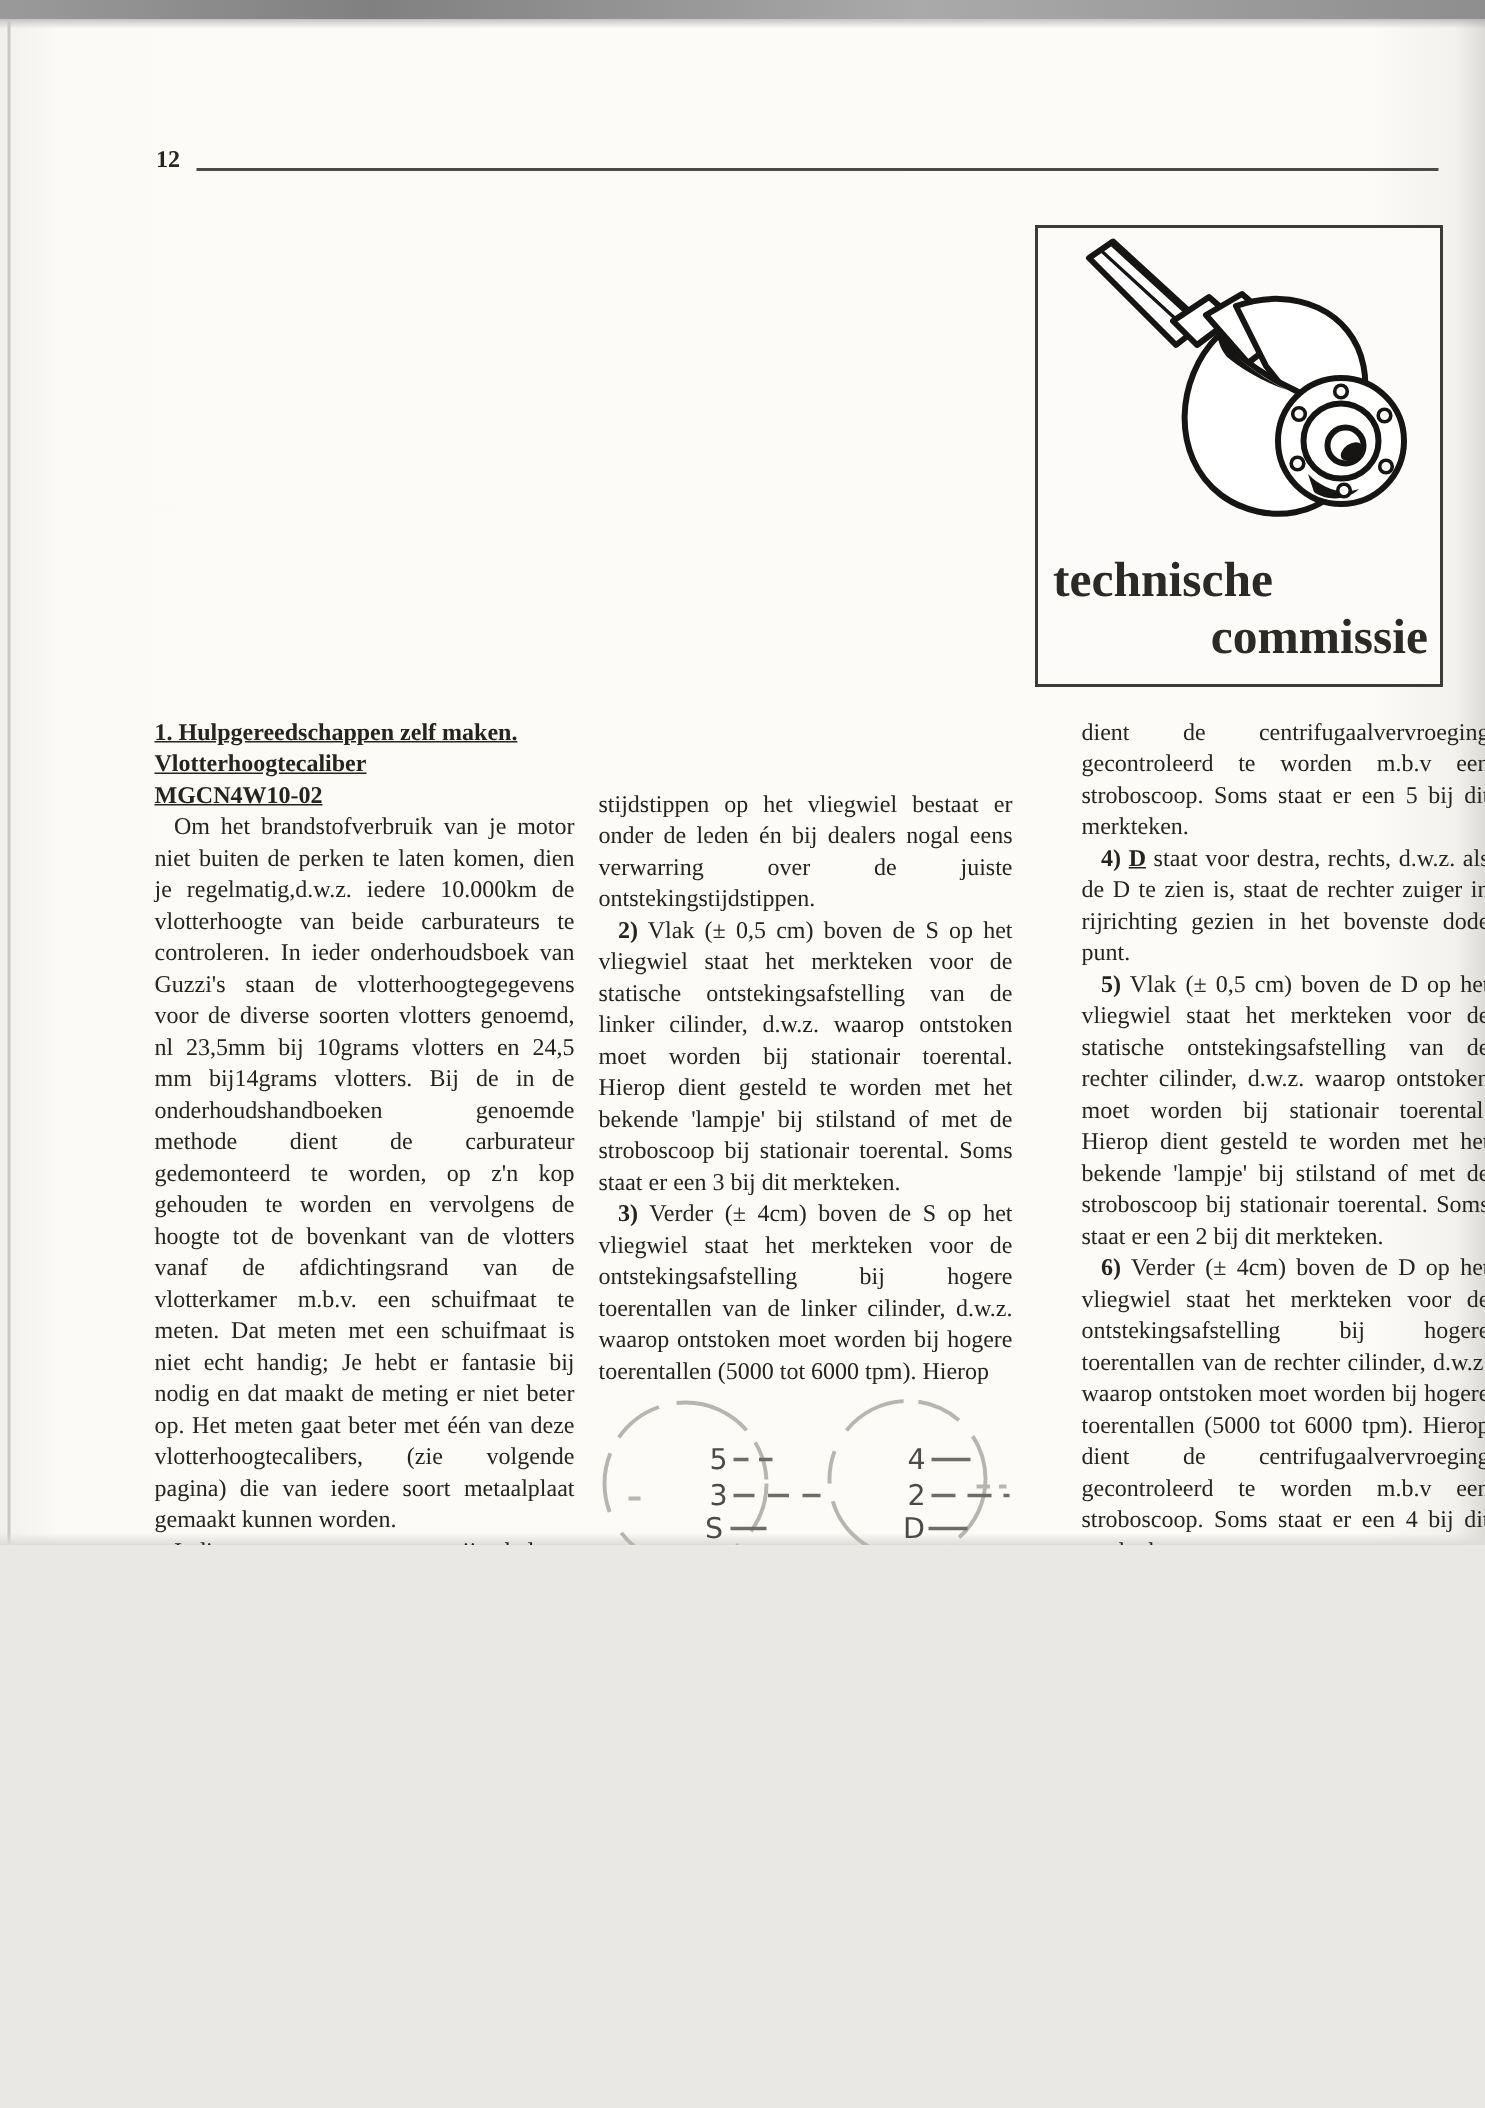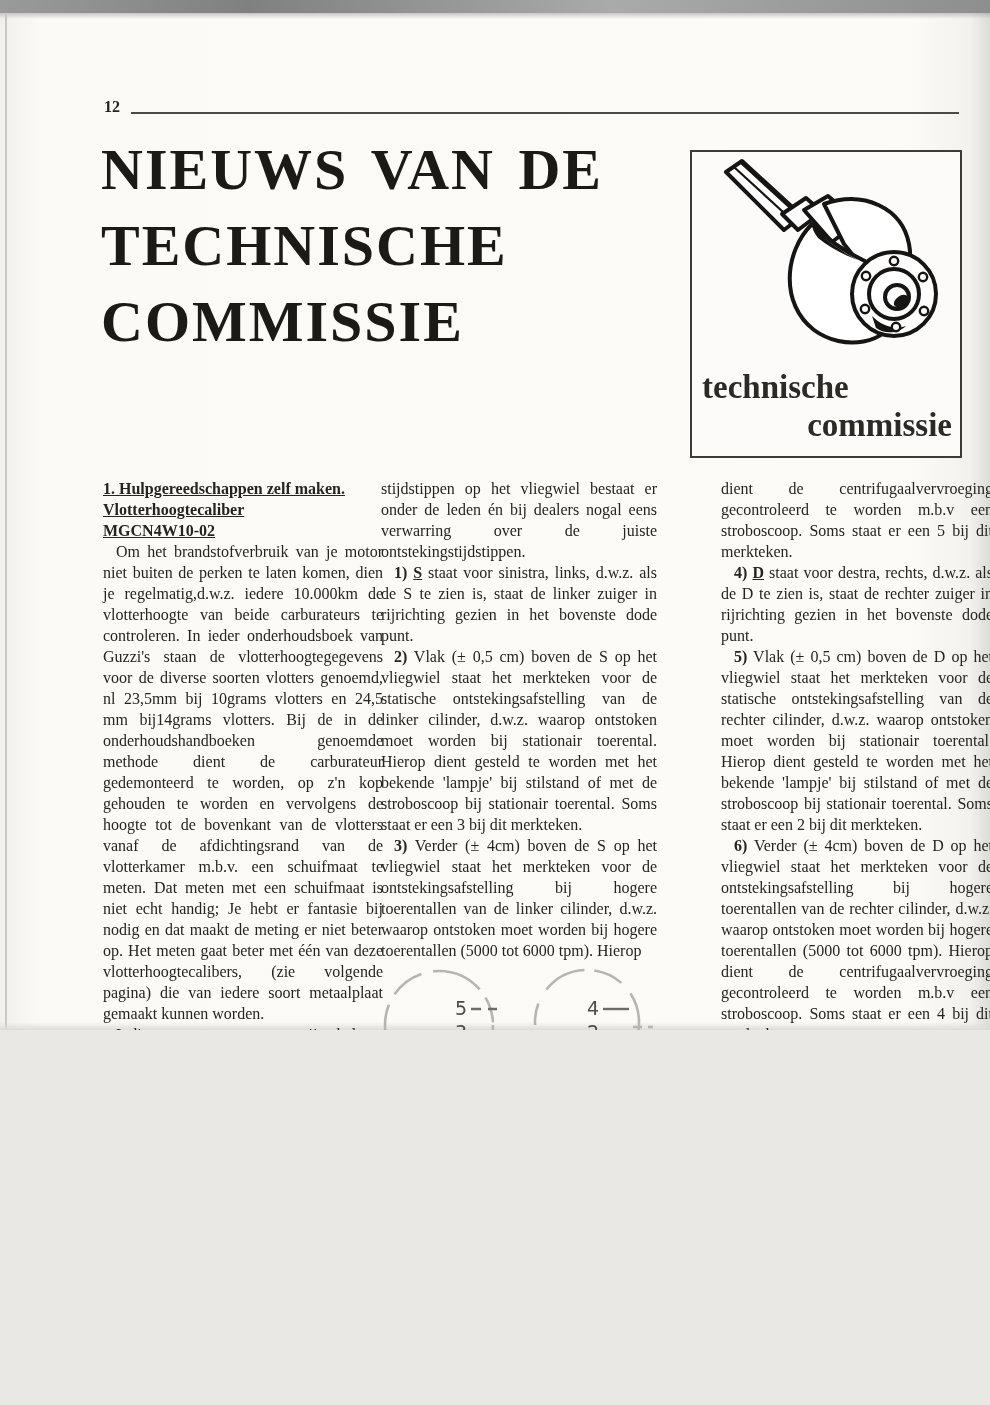--- a/index.html
+++ b/index.html
@@ -29,21 +29,21 @@
   .logo-box{position:absolute;left:690px;top:150px;width:272px;height:308px;
     border:2px solid #3c3b38;background:#fcfbf9;box-sizing:border-box;}
   .logo-art{position:absolute;left:4px;top:4px;}
   .logo-caption{position:absolute;left:10px;right:8px;bottom:12px;
     font-weight:bold;font-size:33px;line-height:38px;color:#2b2a26;}
   .logo-caption .l1{text-align:left;}
   .logo-caption .l2{text-align:right;}
 
   .col{position:absolute;top:478px;text-align:justify;font-size:16px;line-height:21px;}
   .col1{left:103px;width:280px;}
-  .col2{left:381px;width:276px;}
+  .col2{left:399px;width:276px;margin-top:48px;}
   .col3{left:721px;width:272px;}
   .col p{margin:0;}
   .bhead{font-weight:bold;margin:0;text-decoration:underline;}
   .indent{text-indent:13px;}
   .mt-sub{margin-top:22px;}
   .mt-par{margin-top:2px;}
   .mt-item{margin-top:24px;}
   .mt-h2{margin-top:26px;}
   .mt-nb{margin-top:32px;}
   .ul{text-decoration:underline;}
@@ -59,25 +59,20 @@
 <div class="page">
   <div class="scan-top"></div>
   <div class="scan-top-fade"></div>
   <div class="scan-left"></div>
   <div class="scan-right"></div>
   <div class="scan-bottom"></div>
 
   <div class="pagenum">12</div>
   <div class="head-rule"></div>
 
-  <div class="title">
-    <div>NIEUWS VAN DE</div>
-    <div>TECHNISCHE</div>
-    <div>COMMISSIE</div>
-  </div>
 
   <div class="logo-box">
     <svg class="logo-art" width="262" height="200" viewBox="0 0 262 200">
       <g fill="#ffffff" stroke="#161513" stroke-width="4" stroke-linejoin="round" stroke-linecap="round">
 
         <path d="M30,16 L46,5 L106,60 L88,74 Z"></path>
         <path d="M38,11 L98,66" stroke-width="2.2" fill="none"></path>
         <path d="M45,7 L104,61" stroke-width="2.2" fill="none"></path>
 
         <path d="M86,58 L110,42 L126,56 L102,74 Z"></path>
@@ -118,21 +113,20 @@
       <span>Vlotterhoogtecaliber</span><br>
       <span>MGCN4W10-02</span>
     </p>
     <p class="indent mt-sub">Om het brandstofverbruik van je motor niet buiten de perken te laten komen, dien je regelmatig,d.w.z. iedere 10.000km de vlotterhoogte van beide carburateurs te controleren. In ieder onderhoudsboek van Guzzi's staan de vlotterhoogtegegevens voor de diverse soorten vlotters genoemd, nl 23,5mm bij 10grams vlotters en 24,5 mm bij14grams vlotters. Bij de in de onderhoudshandboeken genoemde methode dient de carburateur gedemonteerd te worden, op z'n kop gehouden te worden en vervolgens de hoogte tot de bovenkant van de vlotters vanaf de afdichtingsrand van de vlotterkamer m.b.v. een schuifmaat te meten. Dat meten met een schuifmaat is niet echt handig; Je hebt er fantasie bij nodig en dat maakt de meting er niet beter op. Het meten gaat beter met één van deze vlotterhoogtecalibers, (zie volgende pagina) die van iedere soort metaalplaat gemaakt kunnen worden.</p>
     <p class="indent">Indien er nog vragen over zijn, bel me dan gerust. Succes!</p>
     <p class="mt-par">Bij de modellen met de ontsteking-</p>
   </div>
 
   <div class="col col2">
     <p>stijdstippen op het vliegwiel bestaat er onder de leden én bij dealers nogal eens verwarring over de juiste ontstekingstijdstippen.</p>
-    <p class="indent mt-item"><b>1)</b> <b class="ul">S</b> <span>staat voor sinistra, links, d.w.z. als de S te zien is, staat de linker zuiger in rijrichting gezien in het bovenste dode punt.</span></p>
     <p class="indent"><b>2)</b> <span>Vlak (± 0,5 cm) boven de S op het vliegwiel staat het merkteken voor de statische ontstekingsafstelling van de linker cilinder, d.w.z. waarop ontstoken moet worden bij stationair toerental. Hierop dient gesteld te worden met het bekende 'lampje' bij stilstand of met de stroboscoop bij stationair toerental. Soms staat er een 3 bij dit merkteken.</span></p>
     <p class="indent"><b>3)</b> <span>Verder (± 4cm) boven de S op het vliegwiel staat het merkteken voor de ontstekingsafstelling bij hogere toerentallen van de linker cilinder, d.w.z. waarop ontstoken moet worden bij hogere toerentallen (5000 tot 6000 tpm). Hierop</span></p>
 
     <svg class="diagram" width="276" height="282" viewBox="0 0 276 282">
       <g fill="none" stroke="#b7b5b0" stroke-width="2.6">
         <circle cx="58" cy="60" r="54" stroke-dasharray="34 12 52 10 26 16 40 12"></circle>
         <circle cx="206" cy="57" r="52" stroke-dasharray="44 10 30 14 50 12 22 16"></circle>
         <path d="M20,70 h14" stroke-dasharray="8 6"></path>
         <path d="M252,62 h20" stroke-dasharray="9 6"></path>
         <path d="M120,120 h40" stroke-dasharray="10 8"></path>

